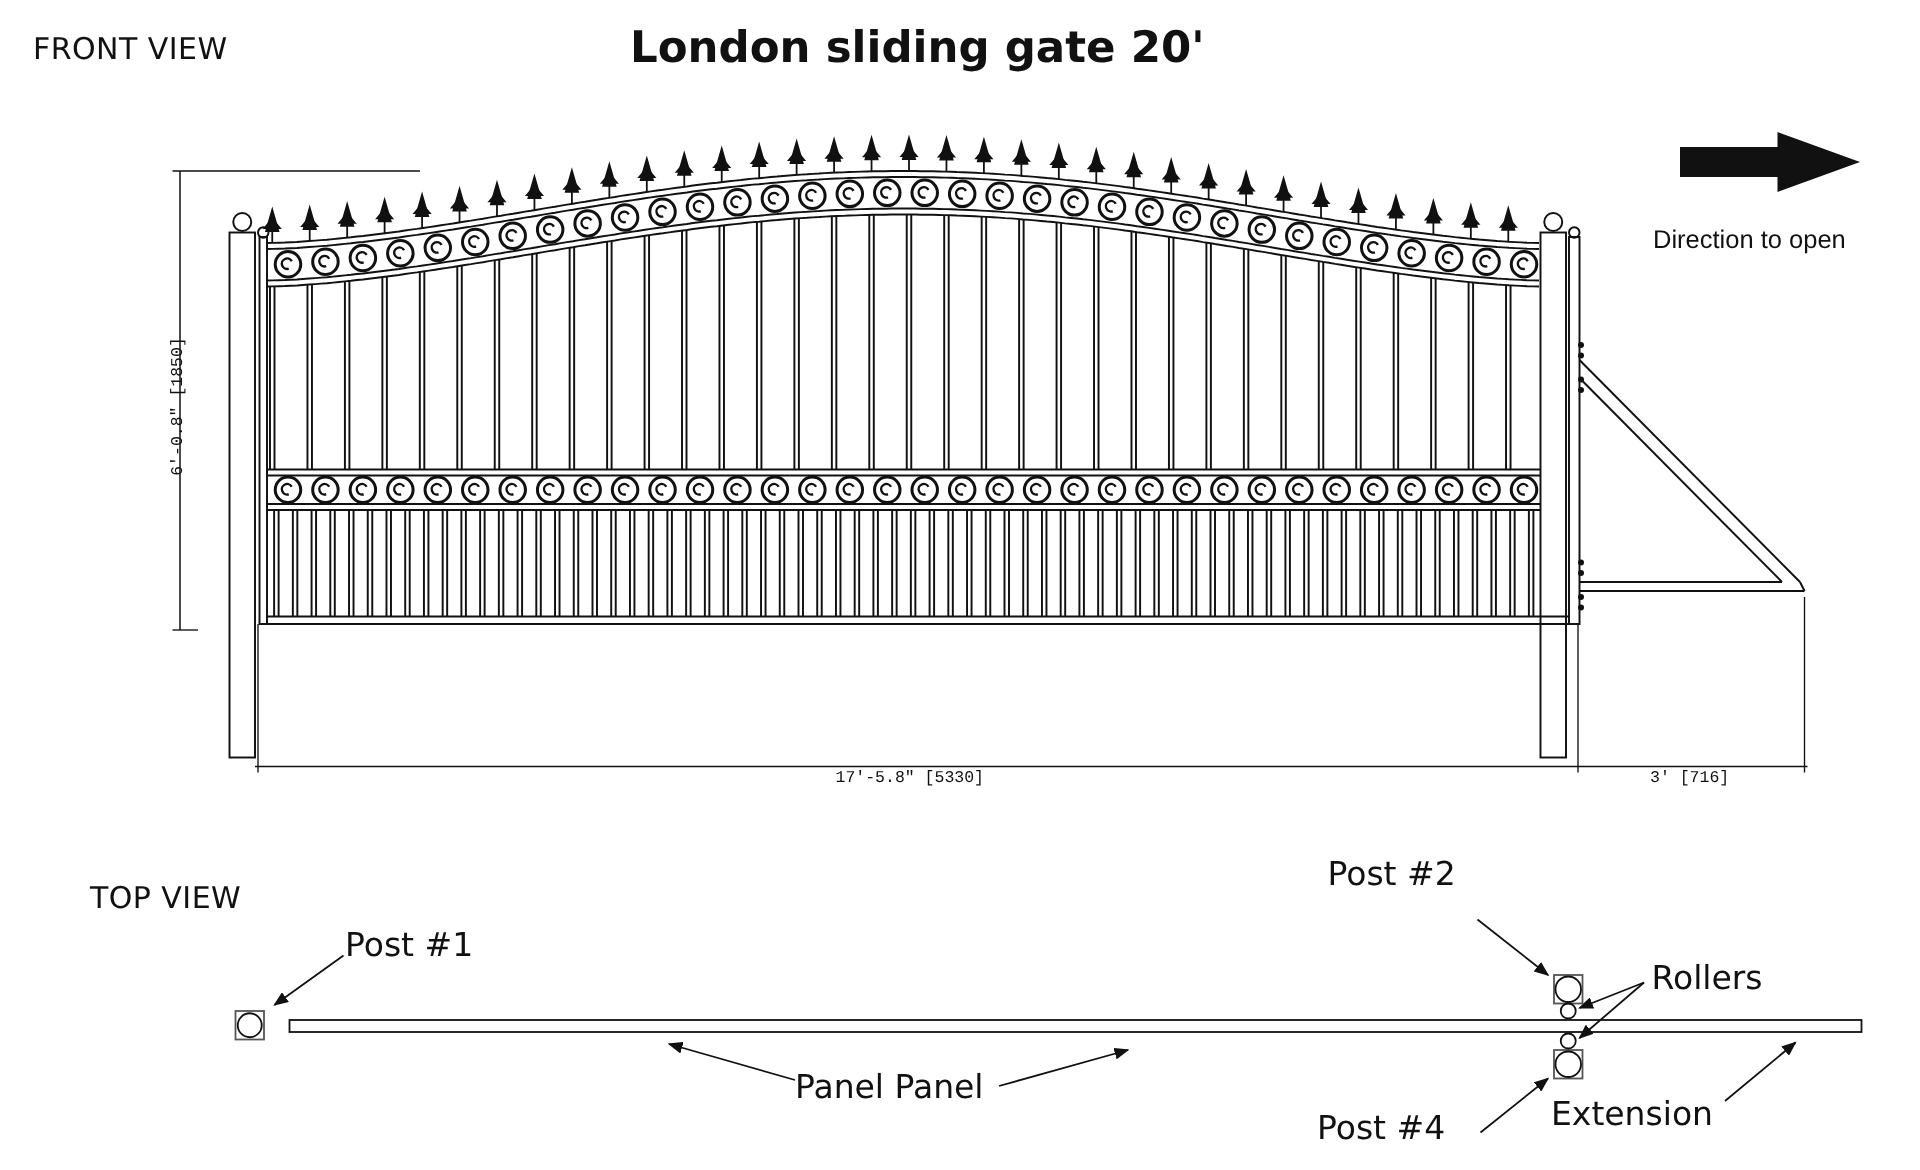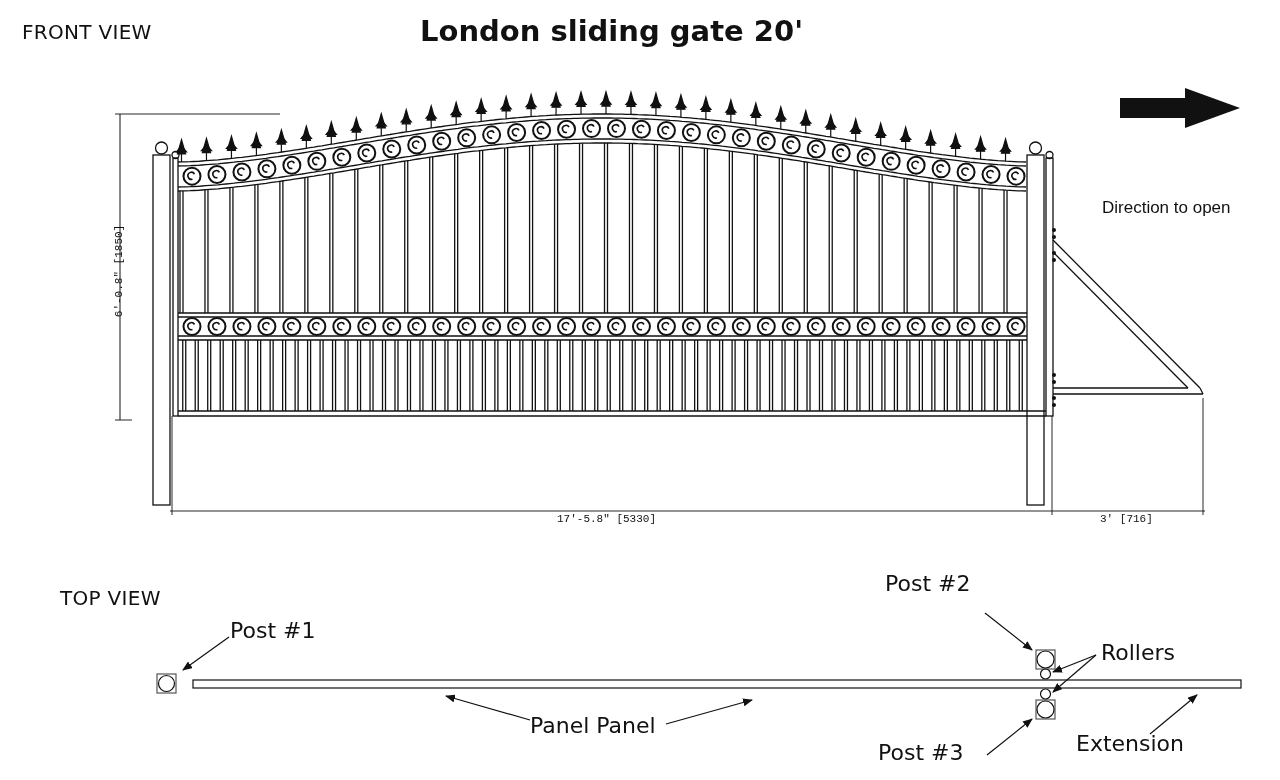--- a/index.html
+++ b/index.html
@@ -10,32 +10,32 @@
   .direction { font-family: "Liberation Sans", sans-serif; font-size: 17px; }
   .dim { font-family: "Liberation Mono", monospace; font-size: 11px; }
   .callout { font-family: "DejaVu Sans", sans-serif; font-size: 22px; }
   svg { position: absolute; left: 0; top: 0; }
 </style>
 </head>
 <body>
 
 <div class="label view-title" style="left:22px; top:20px;">FRONT VIEW</div>
 <div class="label main-title" style="left:420px; top:14px;">London sliding gate 20'</div>
-<div class="label direction" style="left:1102px; top:150px;margin-top:48px;">Direction to open</div>
+<div class="label direction" style="left:1102px; top:150px;">Direction to open</div>
 <div class="label dim" style="left:557px; top:513px;">17'-5.8" [5330]</div>
 <div class="label dim" style="left:1100px; top:513px;">3' [716]</div>
 <div class="label dim" style="left:54px; top:265px; transform: rotate(-90deg); transform-origin: center; width:130px; text-align:center;">6'-0.8" [1850]</div>
 
 <div class="label view-title" style="left:24px; top:586px;margin-left:36px;">TOP VIEW</div>
 <div class="label callout" style="left:230px; top:618px;">Post #1</div>
 <div class="label callout" style="left:885px; top:571px;">Post #2</div>
 <div class="label callout" style="left:1101px; top:640px;">Rollers</div>
 <div class="label callout" style="left:530px; top:713px;">Panel Panel</div>
-<div class="label callout" style="left:878px; top:740px;">Post #3</div>
-<div class="label callout" style="left:1076px; top:731px;">Extension</div>
+<div class="label callout" style="left:878px; top:740px;">Post #4</div>
+<div class="label callout" style="left:1034px; top:731px;">Extension</div>
 
 <svg width="1280" height="780" viewBox="0 0 1280 780">
   <defs>
     <marker id="ah" markerWidth="10" markerHeight="8" refX="9" refY="4" orient="auto" markerUnits="userSpaceOnUse">
       <path d="M0,0 L10,4 L0,8 Z" fill="#111"></path>
     </marker>
   </defs>
 
   <path d="M1120,98 L1185,98 L1185,88 L1240,108 L1185,128 L1185,118 L1120,118 Z" fill="#111"></path>
 

